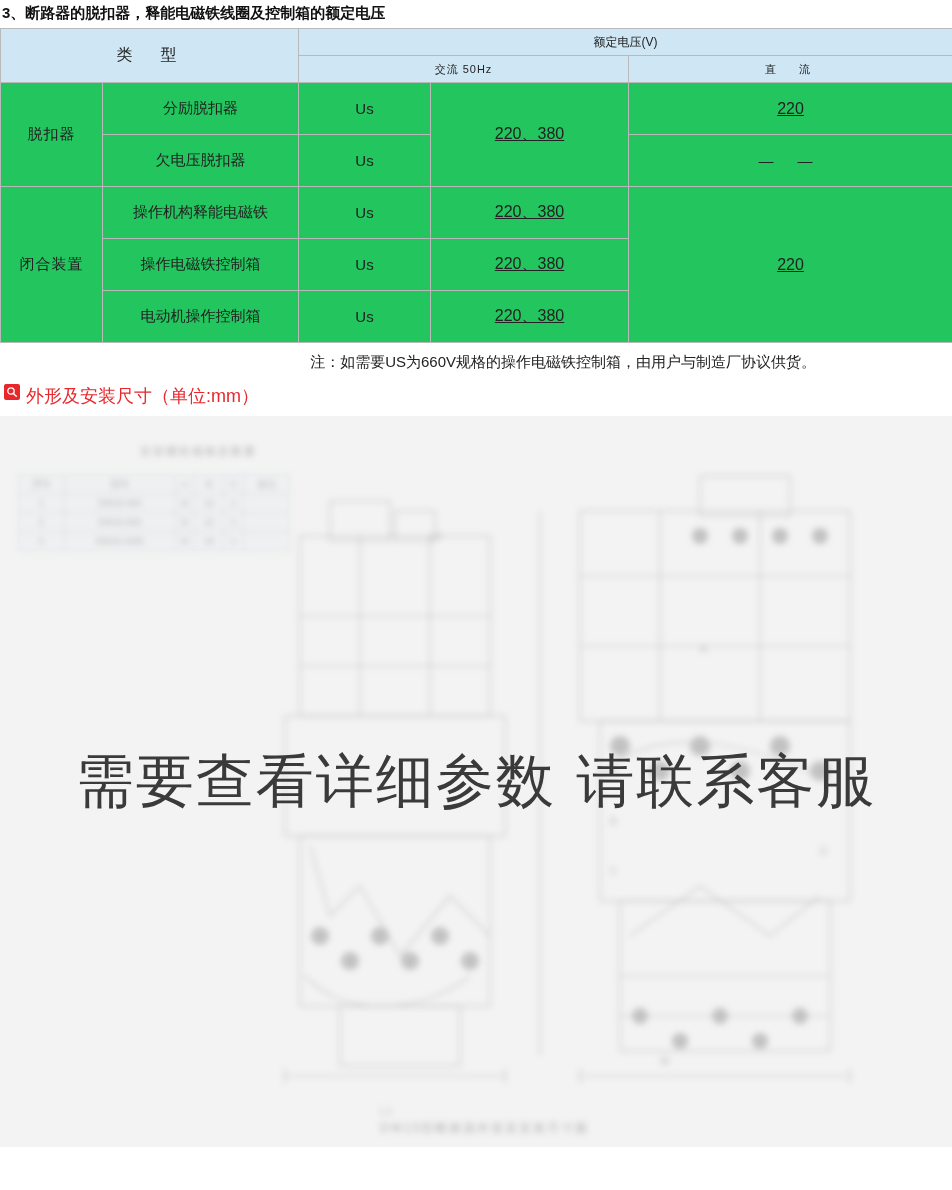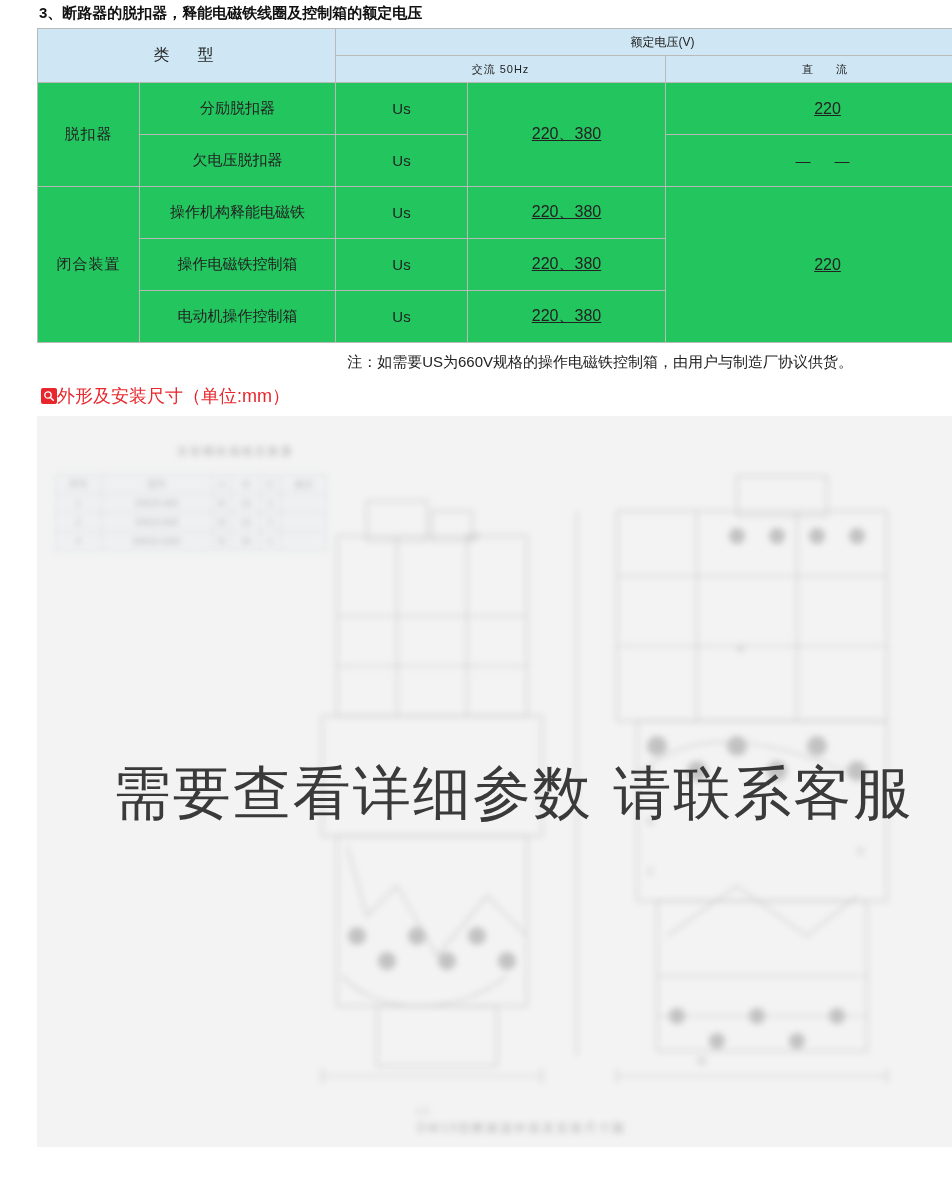--- a/index.html
+++ b/index.html
@@ -10,21 +10,20 @@
   body {
     width: 952px;
     min-height: 1190px;
     font-family: "Liberation Sans", "DejaVu Sans", sans-serif;
     color: #1a1a1a;
     -webkit-font-smoothing: antialiased;
   }
   .page {
     width: 820px;
     position: relative;
-    padding-left: 37px;
   }
 
   
   .section-heading {
     font-size: 15px;
     line-height: 20px;
     padding: 3px 2px 5px 2px;
     color: #111;
     font-weight: 700;
     white-space: nowrap;
@@ -89,22 +88,21 @@
   .note {
     font-size: 15px;
     padding: 10px 4px 8px 4px;
     color: #222;
     text-align: right;
   }
 
   
   .red-title {
     display: flex;
-    align-items: center;
-    gap: 0;
+    gap: 6px;
     padding: 4px 2px 8px 4px;
     color: #e8272c;
     font-size: 18px;
     font-weight: 400;
   }
   .red-title .sq {
     width: 16px;
     height: 16px;
     background: #e8272c;
     color: #fff;
@@ -127,21 +125,21 @@
   }
   .drawing .blur-layer {
     position: absolute;
     inset: 0;
     filter: blur(3.2px);
     opacity: 0.55;
   }
   .overlay-text {
     position: absolute;
     left: 0;
-    top: 12px;
+    top: 0;
     width: 952px;
     height: 731px;
     display: flex;
     align-items: center;
     justify-content: center;
     font-size: 58px;
     color: #3a3a3a;
     letter-spacing: 2px;
     font-family: "DejaVu Sans", "Liberation Sans", sans-serif;
     white-space: nowrap;

